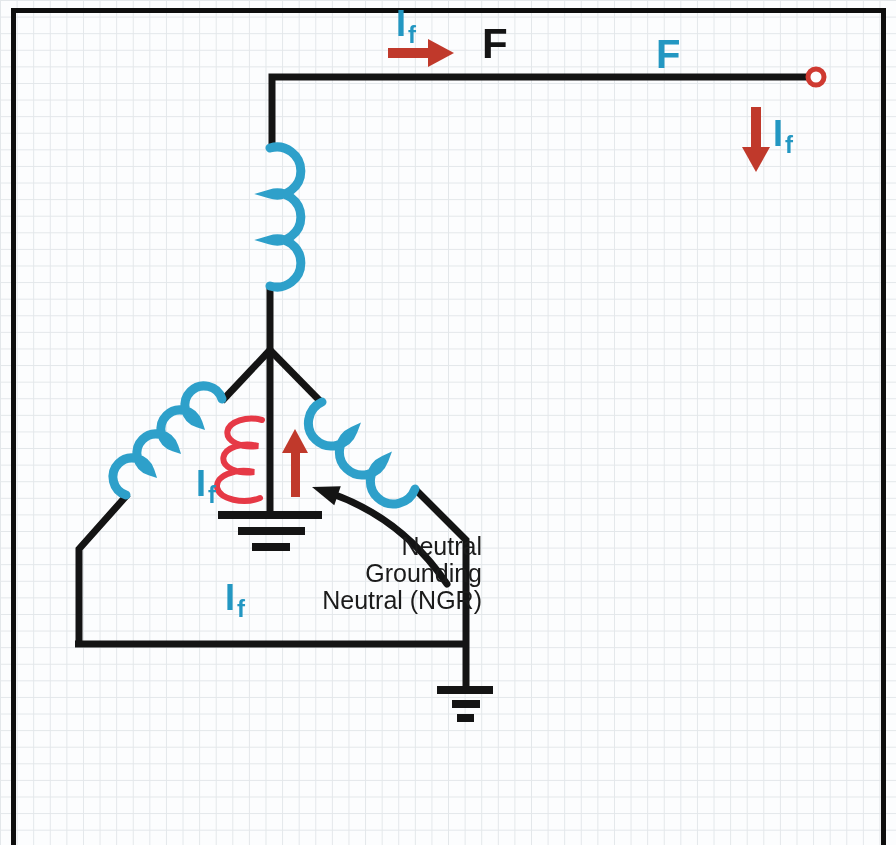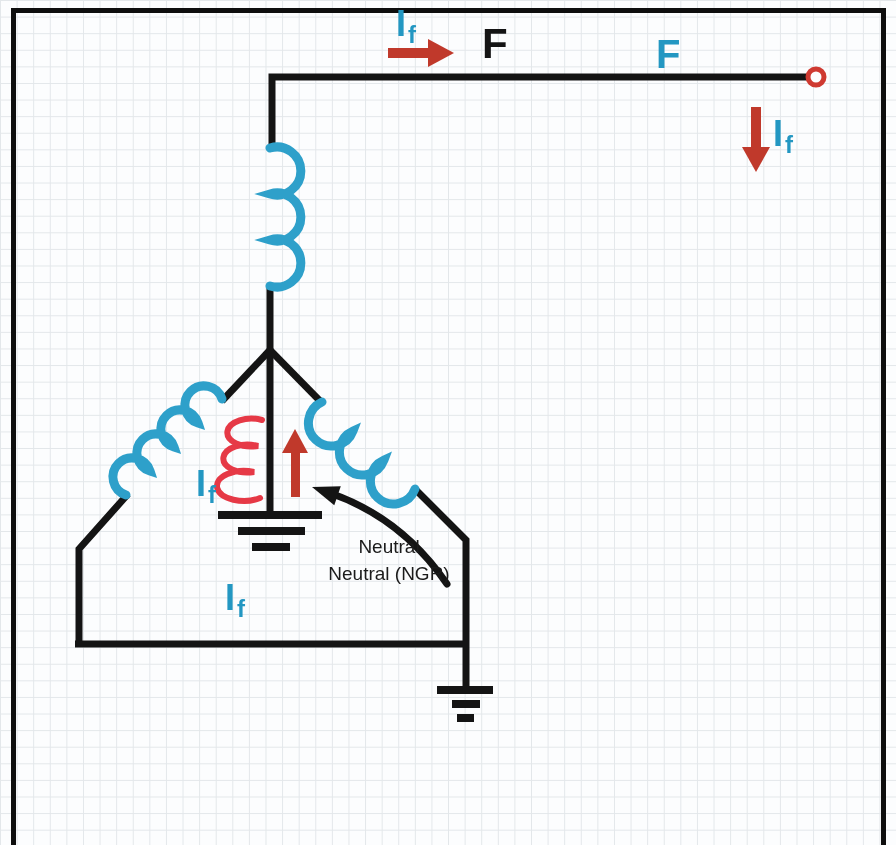--- a/index.html
+++ b/index.html
@@ -25,23 +25,23 @@
   svg.layer{position:absolute;left:0;top:0;}
   .lbl{position:absolute;white-space:nowrap;}
   .if-label{color:#2397c2;font-weight:bold;line-height:1;}
   .if-label .main{font-size:36px;letter-spacing:1px;}
   .if-label sub{font-size:24px;font-weight:bold;vertical-align:baseline;position:relative;top:7px;left:1px;}
   .f-black{color:#141414;font-size:42px;font-weight:bold;line-height:1;}
   .f-teal{color:#2397c2;font-size:40px;font-weight:bold;line-height:1;}
   .ngr-caption{
     position:absolute;
     left:296px;top:533px;width:186px;
-    text-align:center;
+    text-align:right;
     color:#1b1b1b;
-    font-size:19px;line-height:27px;
+    font-size:25px;line-height:27px;
   }
 </style>
 </head>
 <body>
 
 <div class="canvas">
 
   <div class="frame"></div>
 
   <svg class="layer" width="896" height="845" viewBox="0 0 896 845">
@@ -120,16 +120,17 @@
   <div class="lbl if-label" style="left:196px;top:466px;">
     <span class="main">I</span><sub>f</sub>
   </div>
 
   <div class="lbl if-label" style="left:225px;top:580px;">
     <span class="main">I</span><sub>f</sub>
   </div>
 
   <div class="ngr-caption">
     <div>Neutral</div>
+    <div>Grounding</div>
     <div>Neutral (NGR)</div>
   </div>
 
 </div>
 
 </body></html>

